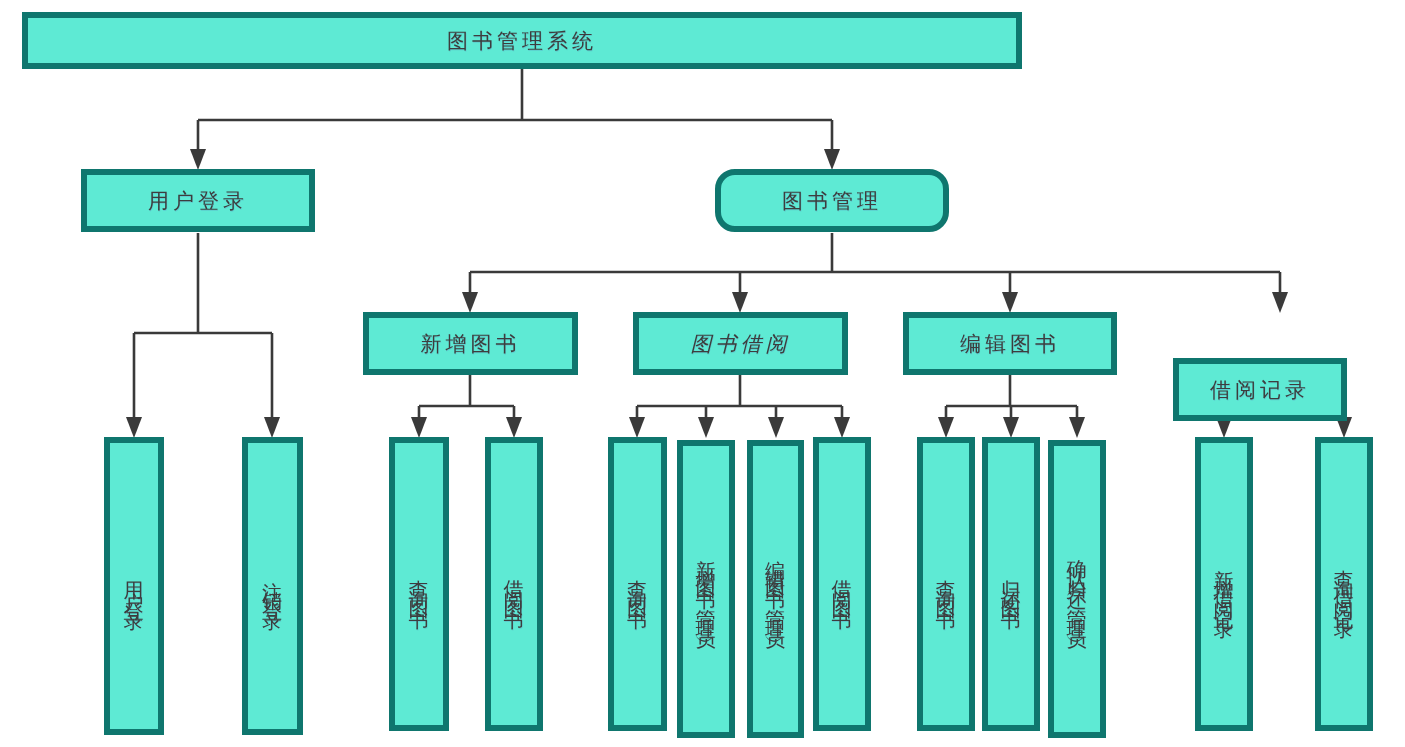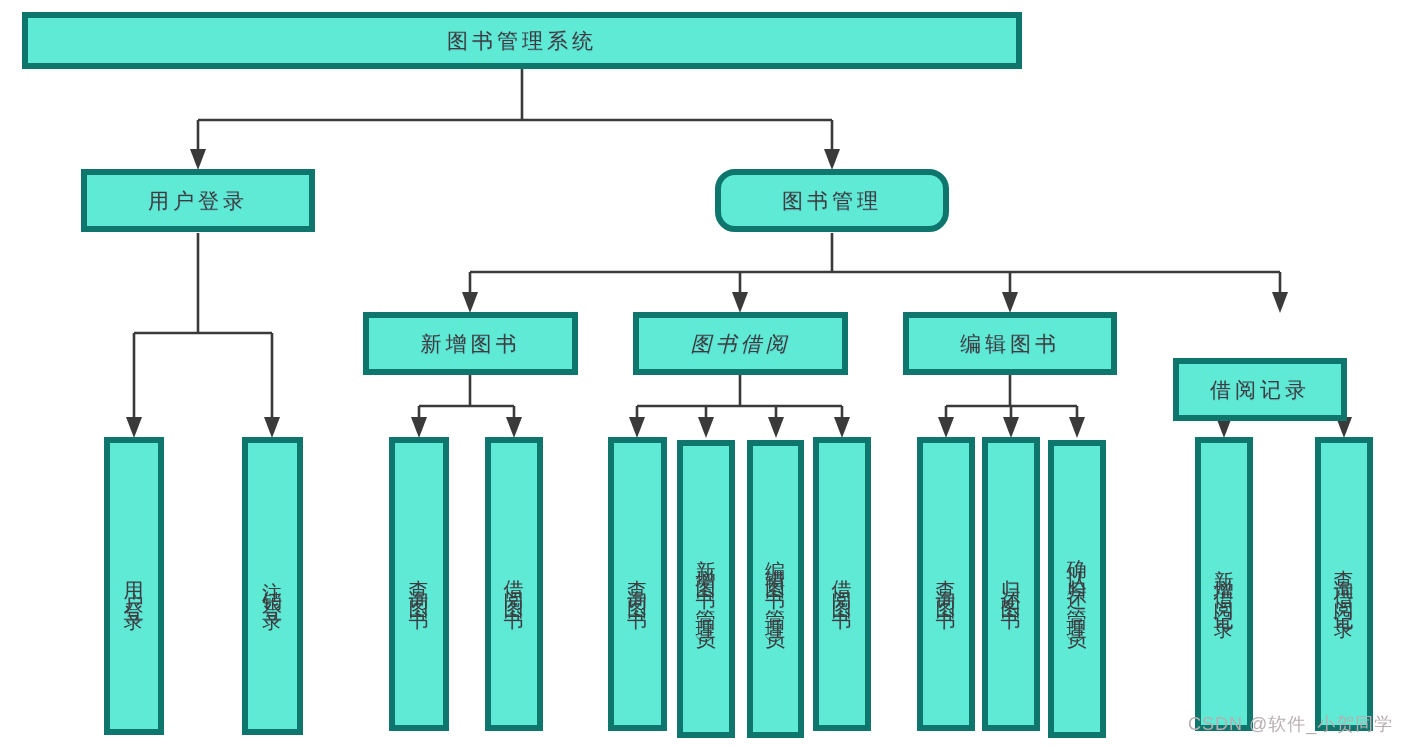--- a/index.html
+++ b/index.html
@@ -145,14 +145,13 @@
     <span class="vlabel">确认归还（管理员）</span>
   </div>
 
   <div class="node" style="left:1195px;top:437px;width:58px;height:294px;">
     <span class="vlabel">新增借阅记录</span>
   </div>
   <div class="node" style="left:1315px;top:437px;width:58px;height:294px;">
     <span class="vlabel">查询借阅记录</span>
   </div>
 
-  <div class="watermark">CSDN @软件_小贺同学</div>
 </div>
 
 </body></html>

